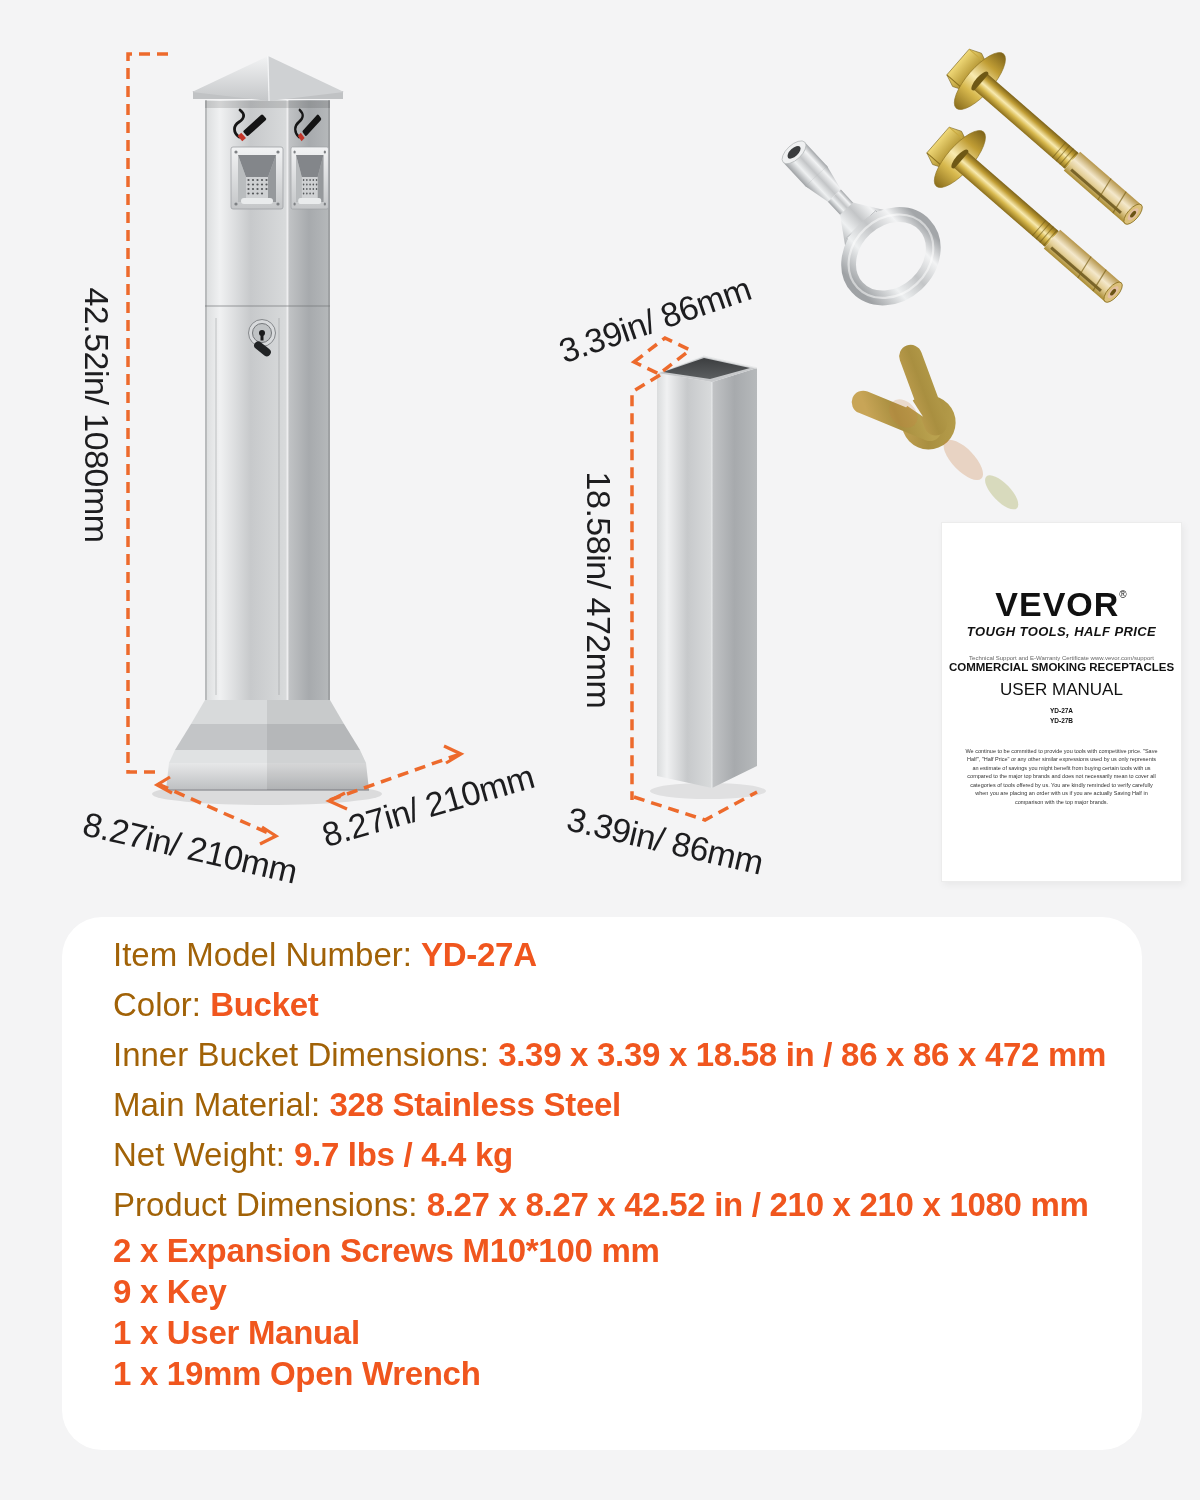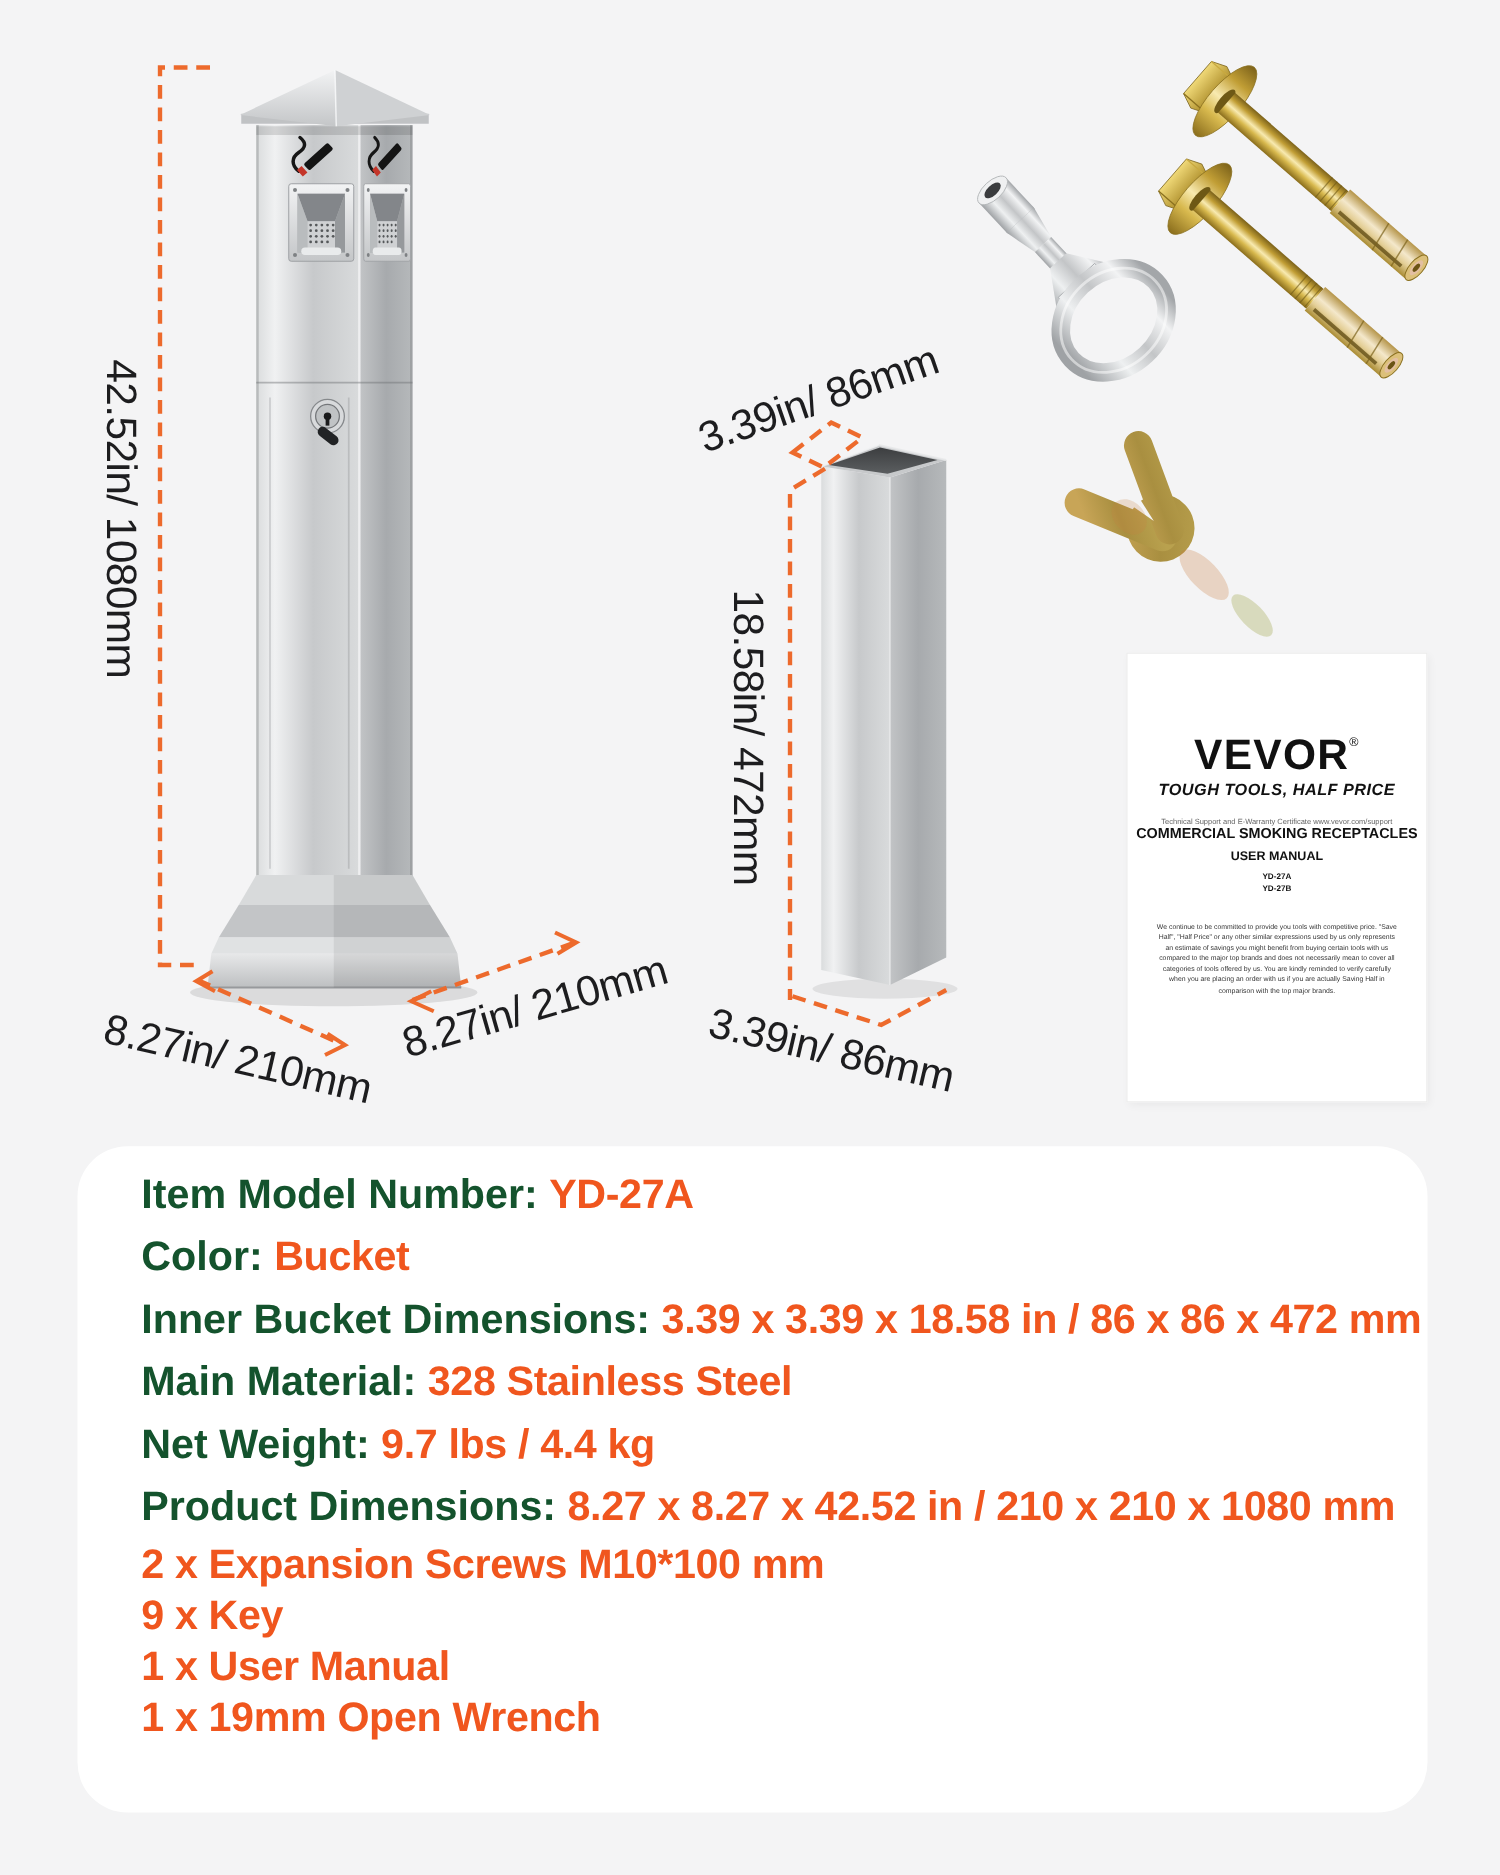--- a/index.html
+++ b/index.html
@@ -17,42 +17,42 @@
     font-size:34px;font-weight:500;letter-spacing:-0.5px;
     transform-origin:center;
   }
   .dim.h90{transform:translate(-50%,-50%) rotate(90deg);}
   .dim.r13{transform:translate(-50%,-50%) rotate(13deg);}
   .dim.rm16{transform:translate(-50%,-50%) rotate(-16deg);}
   .dim.rm19{transform:translate(-50%,-50%) rotate(-19deg);}
 
   
   .manual{
-    position:absolute;left:901px;top:522px;width:241px;height:360px;
+    position:absolute;left:941px;top:522px;width:241px;height:360px;
     background:#ffffff;border:1px solid #ececec;box-sizing:border-box;
     box-shadow:2px 3px 7px rgba(0,0,0,0.05);
     text-align:center;color:#111;
   }
   .manual .brand{margin-top:64px;font-size:34px;font-weight:700;letter-spacing:1px;line-height:1;}
   .manual .brand sup{font-size:10px;vertical-align:18px;font-weight:400;}
   .manual .tagline{font-size:13px;font-weight:700;letter-spacing:.4px;margin-top:3px;font-style:italic;}
   .manual .support{font-size:6px;color:#666;margin-top:16px;}
   .manual .doc-title{font-size:11.5px;font-weight:700;}
-  .manual .doc-sub{font-size:10px;font-weight:700;margin-top:7px;}
+  .manual .doc-sub{font-size:17px;font-weight:400;margin-top:7px;}
   .manual .models{font-size:6.5px;font-weight:700;margin-top:6px;line-height:1.6;}
   .manual .para{font-size:5.5px;color:#333;width:196px;margin:20px auto 0;line-height:1.55;}
 
   
   .spec-card{
     position:absolute;left:62px;top:917px;width:1080px;height:533px;
     background:#ffffff;border-radius:40px;box-sizing:border-box;
     padding:13px 40px 0 51px;
   }
   .spec-row{font-size:33px;line-height:50px;white-space:nowrap;}
-  .spec-row .lbl{color:#14532d;font-weight:700;}
+  .spec-row .lbl{color:#a16207;font-weight:400;}
   .spec-row .val{color:#f0561e;font-weight:700;letter-spacing:-0.3px;}
   .acc-row{font-size:33px;line-height:41px;color:#f0561e;font-weight:700;white-space:nowrap;letter-spacing:-0.3px;}
 </style>
 </head>
 <body>
 
 <div class="stage">
 
 <svg class="scene" width="1200" height="1500" viewBox="0 0 1200 1500">
   <defs>

